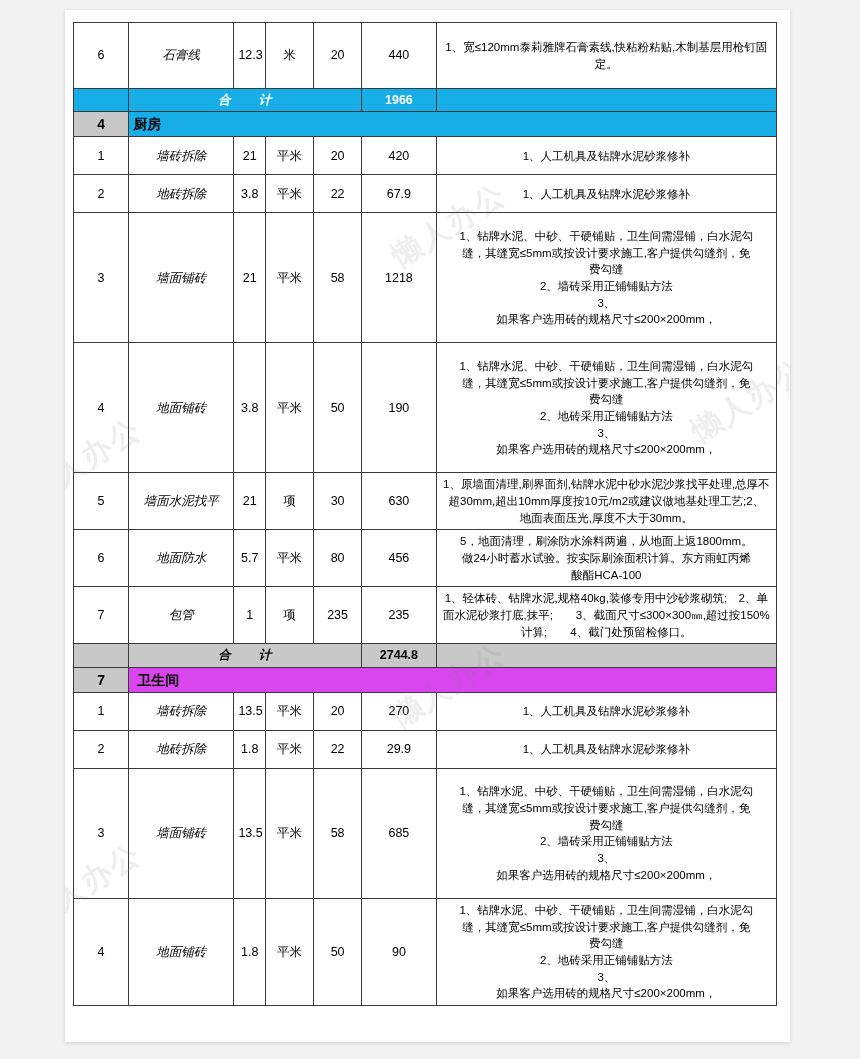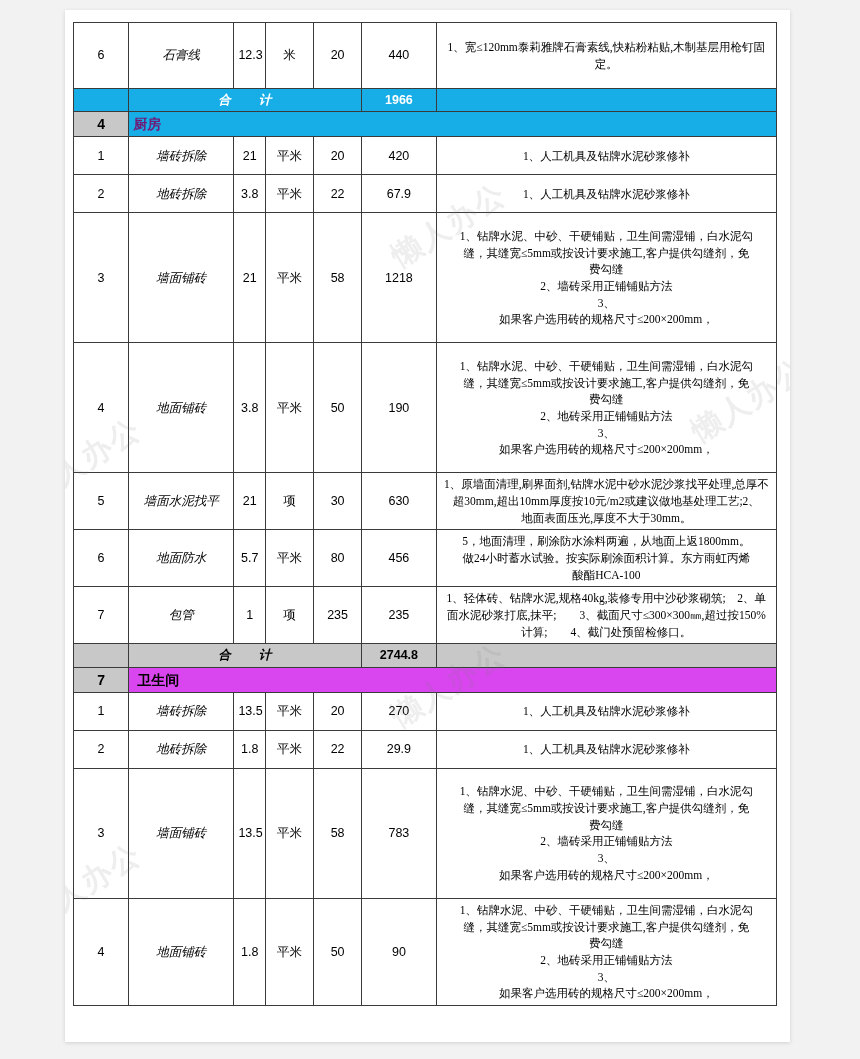--- a/index.html
+++ b/index.html
@@ -59,21 +59,21 @@
   }
   td.c-no     { width: 54px; }
   td.c-item   { width: 103px; font-style: italic; }
   td.c-qty    { width: 31px; margin-top: 20px; }
   td.c-unit   { width: 47px; }
   td.c-price  { width: 47px; }
   td.c-amount { width: 73px; }
   td.c-desc   { width: 333px; text-align: left; vertical-align: top;
                 padding: 5px 4px 5px 6px; font-size: 11.5px; line-height: 1.62;
                 word-break: break-all; }
-  td.c-desc .ln { display: block; font-family: Liberation Serif, serif; }
+  td.c-desc .ln { display: block; }
 
   tr.sum td {
     background: #17AEE8;
     color: #ffffff;
     font-weight: bold;
     letter-spacing: 1px;
     height: 21px;
     padding: 2px 4px;
   }
   tr.sum td.c-amount { letter-spacing: 0; }
@@ -83,21 +83,21 @@
     font-weight: bold;
     letter-spacing: 1px;
     height: 21px;
     padding: 2px 4px;
   }
   tr.sum-gray td.c-amount { letter-spacing: 0; }
 
   tr.sechead td { height: 23px; padding: 2px 4px; font-weight: bold; }
   tr.sechead td.sec-no { background: #c8c8c8; color: #000; font-size: 14px; }
   tr.sechead td.sec-name-blue {
-    background: #17AEE8; color: #701a75; text-align: left;
+    background: #17AEE8; color: #000000; text-align: left;
     font-size: 14px;
   }
   tr.sechead td.sec-name-gray {
     background: #d946ef; color: #000000; text-align: left;
     padding-left: 8px; font-size: 14px;
   }
   td.tall-a { height: 130px; }
   td.tall-b { height: 66px; }
   td.tall-c { height: 50px; }
   td.tall-d { height: 56px; }
@@ -264,21 +264,21 @@
             <td class="c-desc row-std">
               <span class="ln">1、人工机具及钻牌水泥砂浆修补</span>
             </td>
           </tr>
           <tr>
             <td class="c-no tall-a">3</td>
             <td class="c-item tall-a">墙面铺砖</td>
             <td class="c-qty tall-a">13.5</td>
             <td class="c-unit tall-a">平米</td>
             <td class="c-price tall-a">58</td>
-            <td class="c-amount tall-a">783</td>
+            <td class="c-amount tall-a">685</td>
             <td class="c-desc tall-a">
               <span class="ln">1、钻牌水泥、中砂、干硬铺贴，卫生间需湿铺，白水泥勾</span>
               <span class="ln">缝，其缝宽≤5mm或按设计要求施工,客户提供勾缝剂，免</span>
               <span class="ln">费勾缝</span>
               <span class="ln">2、墙砖采用正铺铺贴方法</span>
               <span class="ln">3、</span>
               <span class="ln">如果客户选用砖的规格尺寸≤200×200mm，</span>
             </td>
           </tr>
           <tr>

